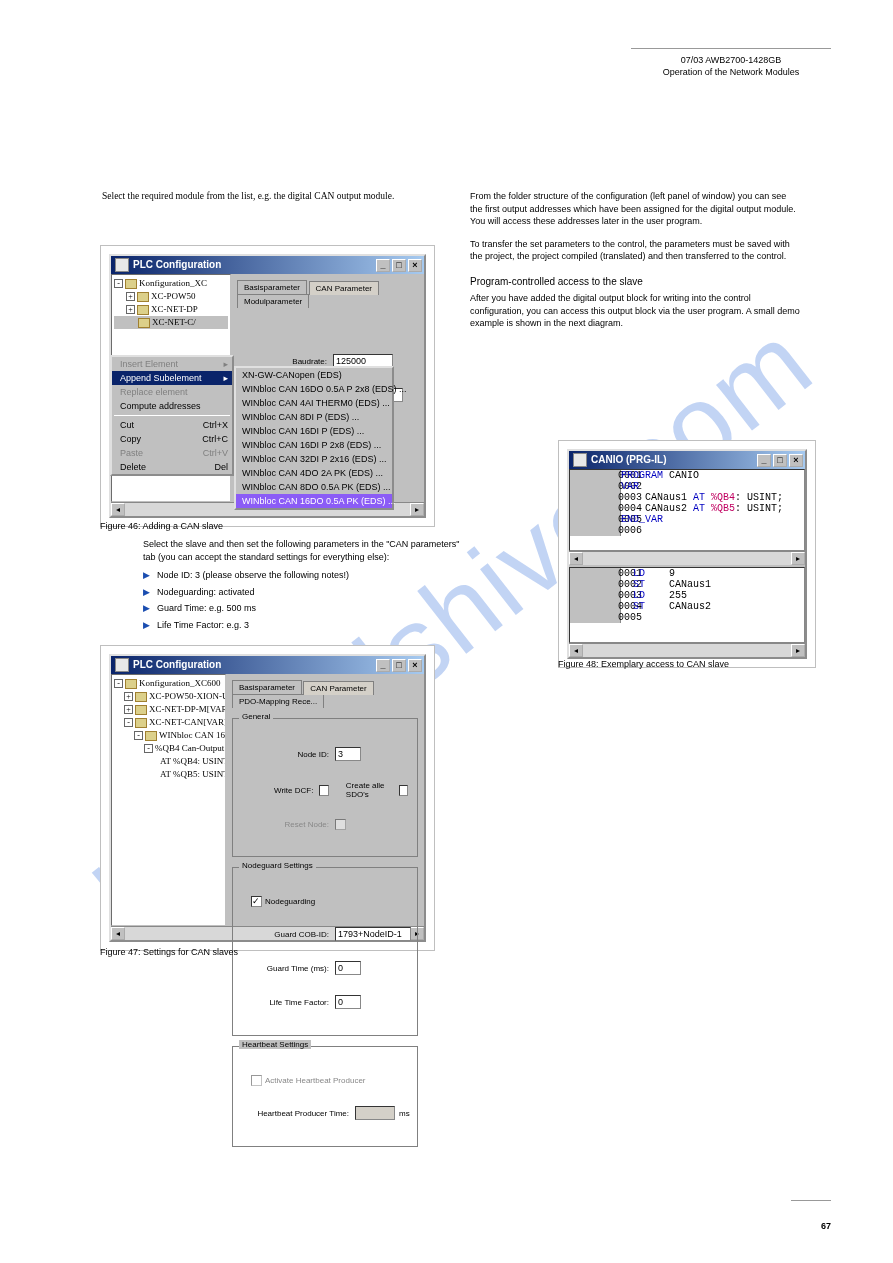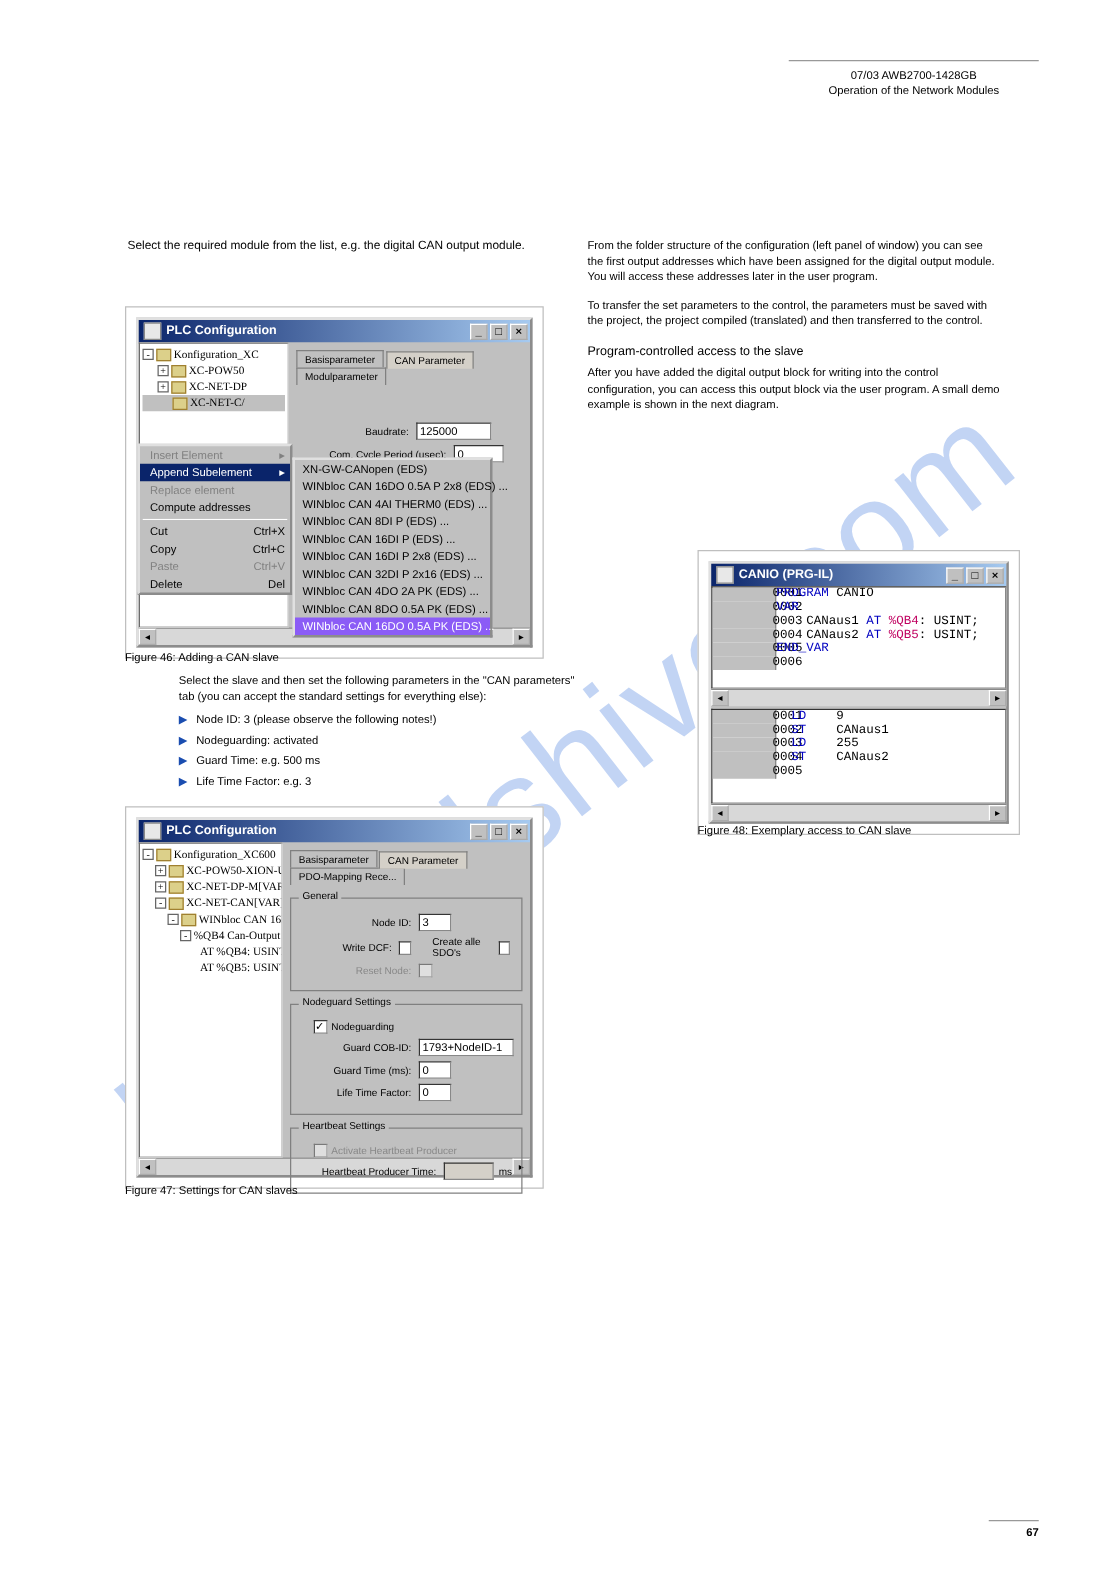--- a/index.html
+++ b/index.html
@@ -36,31 +36,32 @@
     letter-spacing: 2px;
     white-space: nowrap;
   }
   .footer-right {
     position: absolute;
     bottom: 32px;
     right: 62px;
     font-size: 9px;
     font-weight: bold;
     border-top: 1px solid #999;
-    padding-top: 4px;
+    padding-top: 20px;
     width: 40px;
     text-align: right;
   }
   .intro-text {
     position: absolute;
     left: 102px;
     top: 190px;
     font-size: 9.5px;
     line-height: 1.4;
     max-width: 330px;
+    font-family: Liberation Serif, serif;
   }
   .intro-text p { margin: 0 0 10px 0; }
   .caption {
     font-size: 9px;
     margin-top: 4px;
   }
 
   
   .figure-frame {
     position: absolute;
@@ -165,21 +166,21 @@
   .group {
     border: 1px solid #808080;
     padding: 8px 6px 6px 6px;
     margin: 10px 0 6px 0;
     position: relative;
   }
   .group-t {
     position: absolute; top: -7px; left: 6px;
     background: #c0c0c0; padding: 0 3px; font-size: 8px;
   }
-  .field-row { display: flex; align-items: center; margin: 4px 0; font-size: 8px; }
+  .field-row { display: flex; align-items: center; margin: 20px 0; font-size: 8px; }
   .field-row label { width: 90px; text-align: right; margin-right: 6px; }
   .field-row input[type=text] {
     height: 14px; font-size: 9px; padding: 0 2px;
     border: 1px inset #888; background: #fff;
   }
   .checkbox { width: 11px; height: 11px; border: 1px inset #888; background: #fff; display: inline-block; vertical-align: middle; margin-right: 3px; }
   .checkbox.checked::after { content:"✓"; font-size:9px; line-height:9px; display:block; }
 
   
   .ctxmenu {

